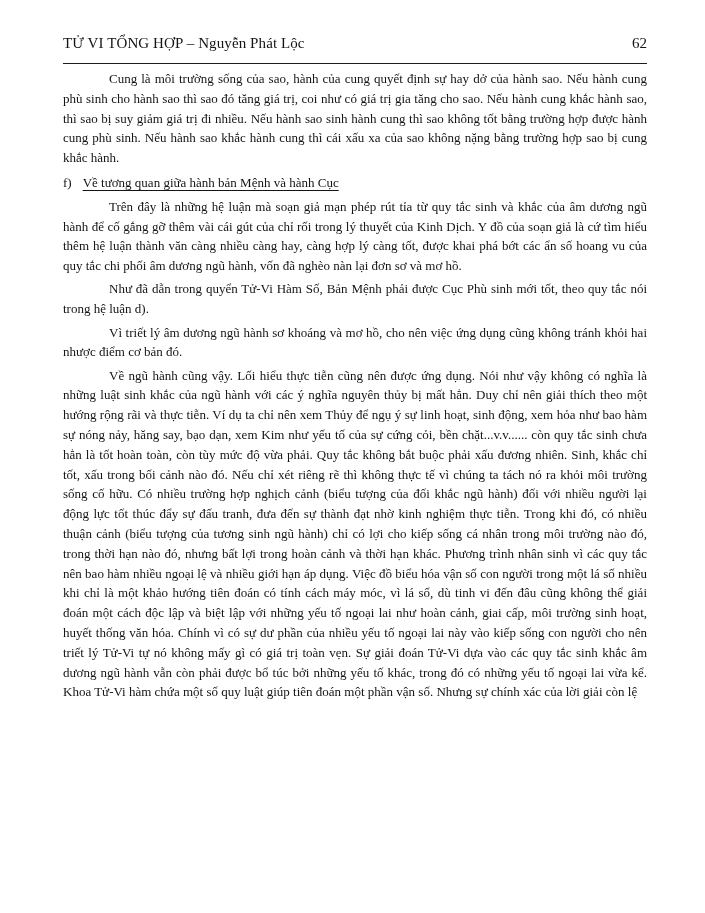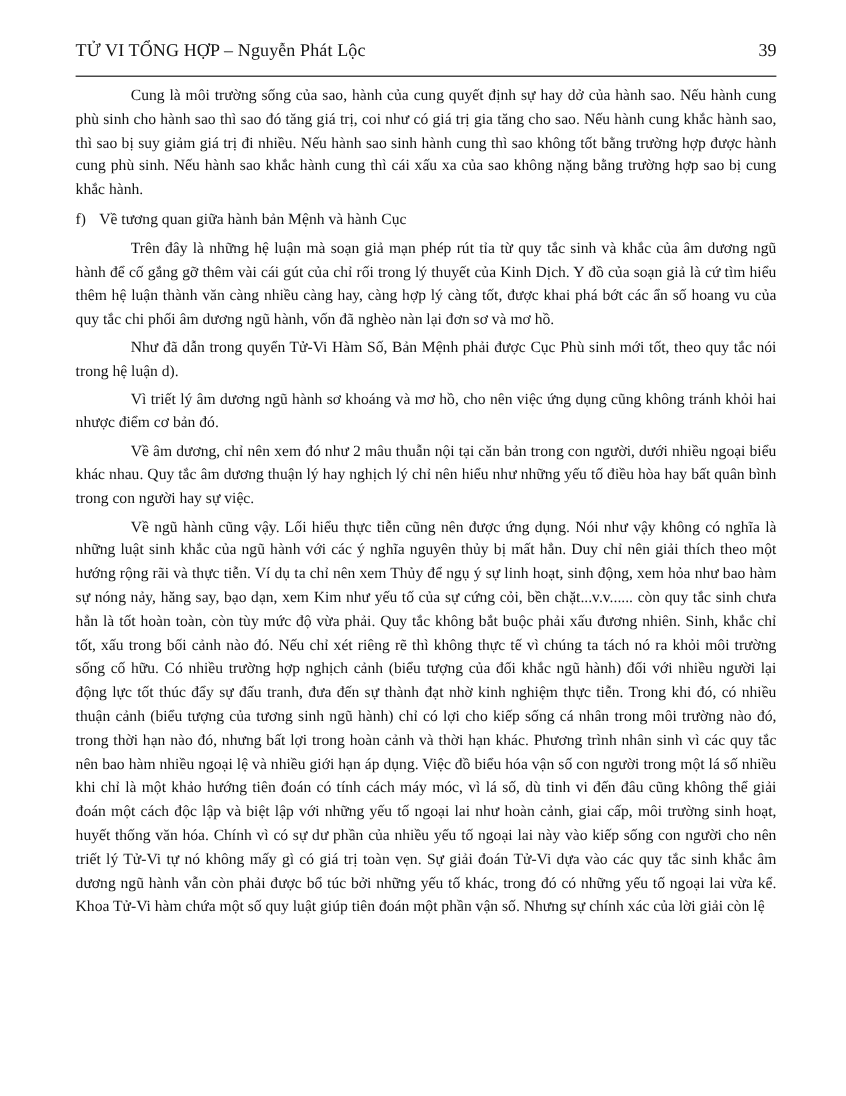--- a/index.html
+++ b/index.html
@@ -43,48 +43,48 @@
     text-indent: 46px;
   }
   .section-heading {
     margin: 5px 0 4px 0;
     text-indent: 0;
   }
   .section-heading .prefix {
     margin-right: 11px;
   }
   .section-heading .underlined {
+    text-decoration: underline;
     text-underline-offset: 2.5px;
   }
 </style>
 </head>
 <body>
 
 <div class="page">
 
   <div class="header">
     <span class="running-title">TỬ VI TỔNG HỢP – Nguyễn Phát Lộc</span>
-    <span class="page-number">39</span>
+    <span class="page-number">62</span>
   </div>
 
   <div class="rule"></div>
 
   <div class="body-text">
 
     <p>Cung là môi trường sống của sao, hành của cung quyết định sự hay dở của hành sao.  Nếu hành cung phù sinh cho hành sao thì sao đó tăng giá trị, coi như có giá trị gia tăng cho sao. Nếu hành cung khắc hành sao, thì sao bị suy giảm giá trị đi nhiều.  Nếu hành sao sinh hành cung thì sao không tốt bằng trường hợp được hành cung phù sinh.  Nếu hành sao khắc hành cung thì cái xấu xa của sao không nặng bằng trường hợp sao bị cung khắc hành.</p>
 
     <div class="section-heading">
       <span class="prefix">f)</span><span class="underlined">Về tương quan giữa hành bản Mệnh và hành Cục</span>
     </div>
 
     <p>Trên đây là những hệ luận mà soạn giả mạn phép rút tỉa từ quy tắc sinh và khắc của âm dương ngũ hành để cố gắng gỡ thêm vài cái gút của chỉ rối trong lý thuyết của Kinh Dịch.  Y đồ của soạn giả là cứ tìm hiểu thêm hệ luận thành văn càng nhiều càng hay, càng hợp lý càng tốt, được khai phá bớt các ẩn số hoang vu của quy tắc chi phối âm dương ngũ hành, vốn đã nghèo nàn lại đơn sơ và mơ hồ.</p>
 
     <p>Như đã dẫn trong quyển Tử-Vi Hàm Số, Bản Mệnh phải được Cục Phù sinh mới tốt, theo quy tắc nói trong hệ luận d).</p>
 
     <p>Vì triết lý âm dương ngũ hành sơ khoáng và mơ hồ, cho nên việc ứng dụng cũng không tránh khỏi hai nhược điểm cơ bản đó.</p>
 
 
-    <p>Về âm dương, chỉ nên xem đó như 2 mâu thuẫn nội tại căn bản trong con người, dưới nhiều ngoại biểu khác nhau.  Quy tắc âm dương thuận lý hay nghịch lý chỉ nên hiểu như những yếu tố điều hòa hay bất quân bình trong con người hay sự việc.</p>
 
     <p>Về ngũ hành cũng vậy.  Lối hiểu thực tiễn cũng nên được ứng dụng.  Nói như vậy không có nghĩa là những luật sinh khắc của ngũ hành với các ý nghĩa nguyên thủy bị mất hẳn.  Duy chỉ nên giải thích theo một hướng rộng rãi và thực tiễn.  Ví dụ ta chỉ nên xem Thủy để ngụ ý sự linh hoạt, sinh động, xem hỏa như bao hàm sự nóng nảy, hăng say, bạo dạn, xem Kim như yếu tố của sự cứng cỏi, bền chặt...v.v...... còn quy tắc sinh chưa hẳn là tốt hoàn toàn, còn tùy mức độ vừa phải.  Quy tắc không bắt buộc phải xấu đương nhiên.  Sinh, khắc chỉ tốt, xấu trong bối cảnh nào đó.  Nếu chỉ xét riêng rẽ thì không thực tế vì chúng ta tách nó ra khỏi môi trường sống cố hữu.  Có nhiều trường hợp nghịch cảnh (biểu tượng của đối khắc ngũ hành)  đối với nhiều người lại động lực tốt thúc đẩy sự đấu tranh, đưa đến sự thành đạt nhờ kinh nghiệm thực tiễn.  Trong khi đó, có nhiều thuận cảnh (biểu tượng của tương sinh ngũ hành) chỉ có lợi cho kiếp sống cá nhân trong môi trường nào đó, trong thời hạn nào đó, nhưng bất lợi trong hoàn cảnh và thời hạn khác.  Phương trình nhân sinh vì các quy tắc nên bao hàm nhiều ngoại lệ và nhiều giới hạn áp dụng.  Việc đồ biểu hóa vận số con người trong một lá số nhiều khi chỉ là một khảo hướng tiên đoán có tính cách máy móc, vì lá số, dù tinh vi đến đâu cũng không thể giải đoán một cách độc lập và biệt lập với những yếu tố ngoại lai như hoàn cảnh, giai cấp, môi trường sinh hoạt, huyết thống văn hóa.  Chính vì có sự dư phần của nhiều yếu tố ngoại lai này vào kiếp sống con người cho nên triết lý Tử-Vi tự nó không mấy gì có giá trị toàn vẹn.  Sự giải đoán Tử-Vi dựa vào các quy tắc sinh khắc âm dương ngũ hành vẫn còn phải được bổ túc bởi những yếu tố khác, trong đó có những yếu tố ngoại lai vừa kể.  Khoa Tử-Vi hàm chứa một số quy luật giúp tiên đoán một phần vận số.  Nhưng sự chính xác của lời giải còn lệ</p>
 
   </div>
 </div>
 
 </body></html>

